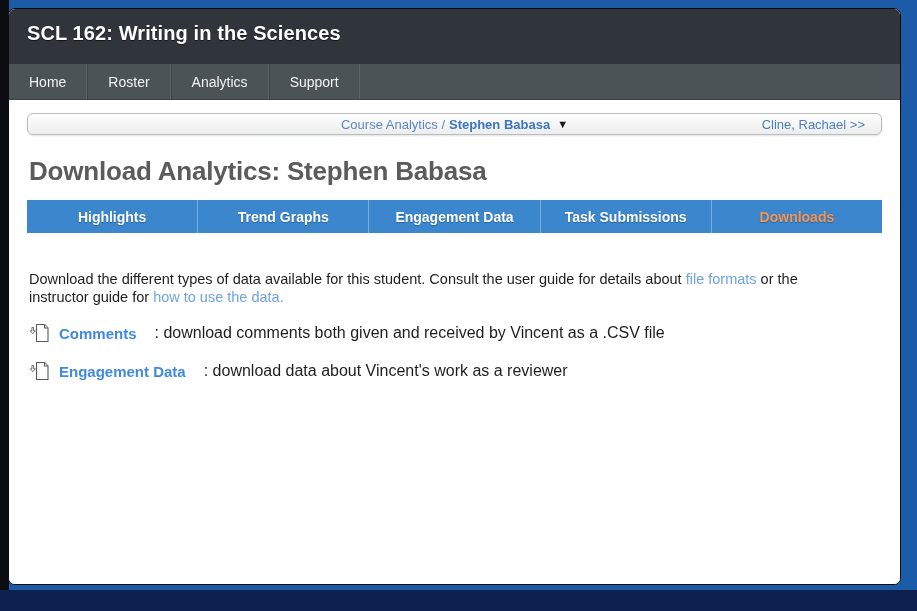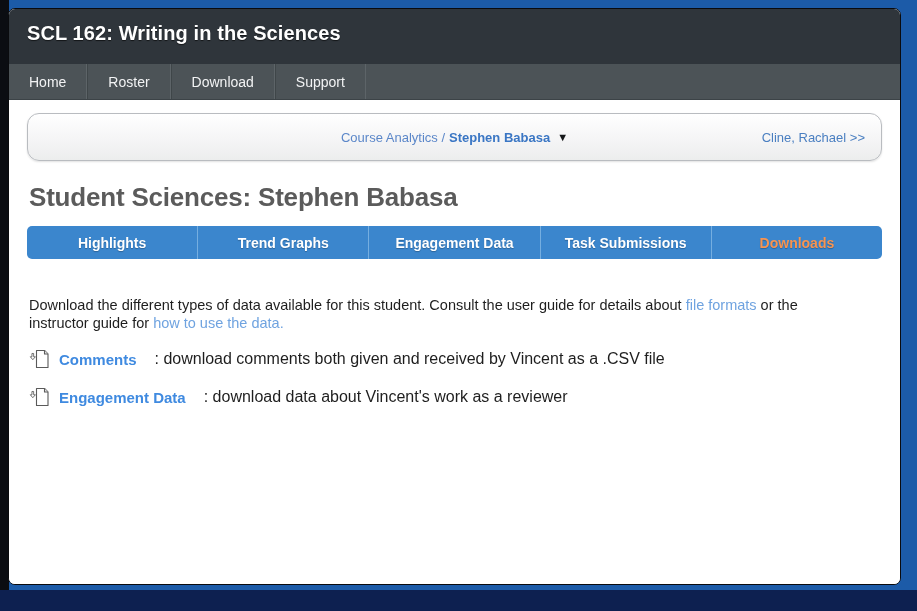--- a/index.html
+++ b/index.html
@@ -91,23 +91,23 @@
   .page {
     padding: 0 18px;
     background: #fff;
     height: 100%;
     box-sizing: border-box;
   }
 
   
   .crumb-bar {
     margin-top: 13px;
-    height: 48px;
+    height: 22px;
     border: 1px solid #b9bcc0;
-    border-radius: 12px;
+    border-radius: 6px;
     background: linear-gradient(to bottom, #ffffff 0%, #f4f4f5 60%, #eceded 100%);
     box-shadow: 0 1px 2px rgba(0,0,0,.12);
     display: flex;
     align-items: center;
     position: relative;
     padding: 0 22px;
     box-sizing: border-box;
   }
   .crumb-center {
     position: absolute;
@@ -157,21 +157,21 @@
     color: #6fa0dd;
     text-decoration: none;
     cursor: pointer;
   }
 
   
   .tabs {
     margin-top: 13px;
     height: 33px;
     background: #3b86cd;
-    border-radius: 5px;
+    border-radius: 0;
     display: flex;
     overflow: hidden;
   }
   .tab {
     flex: 1;
     display: flex;
     align-items: center;
     justify-content: center;
     color: #ffffff;
     font-size: 14px;
@@ -233,35 +233,35 @@
 
   <div id="frame-inner">
 
     <div class="site-header">
       <div class="site-title">SCL 162: Writing in the Sciences</div>
     </div>
 
     <div class="site-nav">
       <div class="nav-item">Home</div>
       <div class="nav-item">Roster</div>
-      <div class="nav-item">Download</div>
+      <div class="nav-item">Analytics</div>
       <div class="nav-item">Support</div>
       <div class="nav-fill"></div>
     </div>
 
     <div class="page">
 
       <div class="crumb-bar">
         <div class="crumb-center">
           <span class="crumb-parent">Course Analytics /</span><span class="crumb-current">Stephen Babasa</span><span class="crumb-caret">▼</span>
         </div>
         <div class="crumb-next">Cline, Rachael &gt;&gt;</div>
       </div>
 
-      <div class="page-title">Student Sciences: Stephen Babasa</div>
+      <div class="page-title">Download Analytics: Stephen Babasa</div>
 
       <div class="tabs">
         <div class="tab">Highlights</div>
         <div class="tab">Trend Graphs</div>
         <div class="tab">Engagement Data</div>
         <div class="tab">Task Submissions</div>
         <div class="tab active">Downloads</div>
       </div>
 
       <div class="intro"><span>Download the different types of data available for this student. Consult the user guide for details about </span><a>file formats</a><span> or the instructor guide for </span><a>how to use the data.</a></div>

